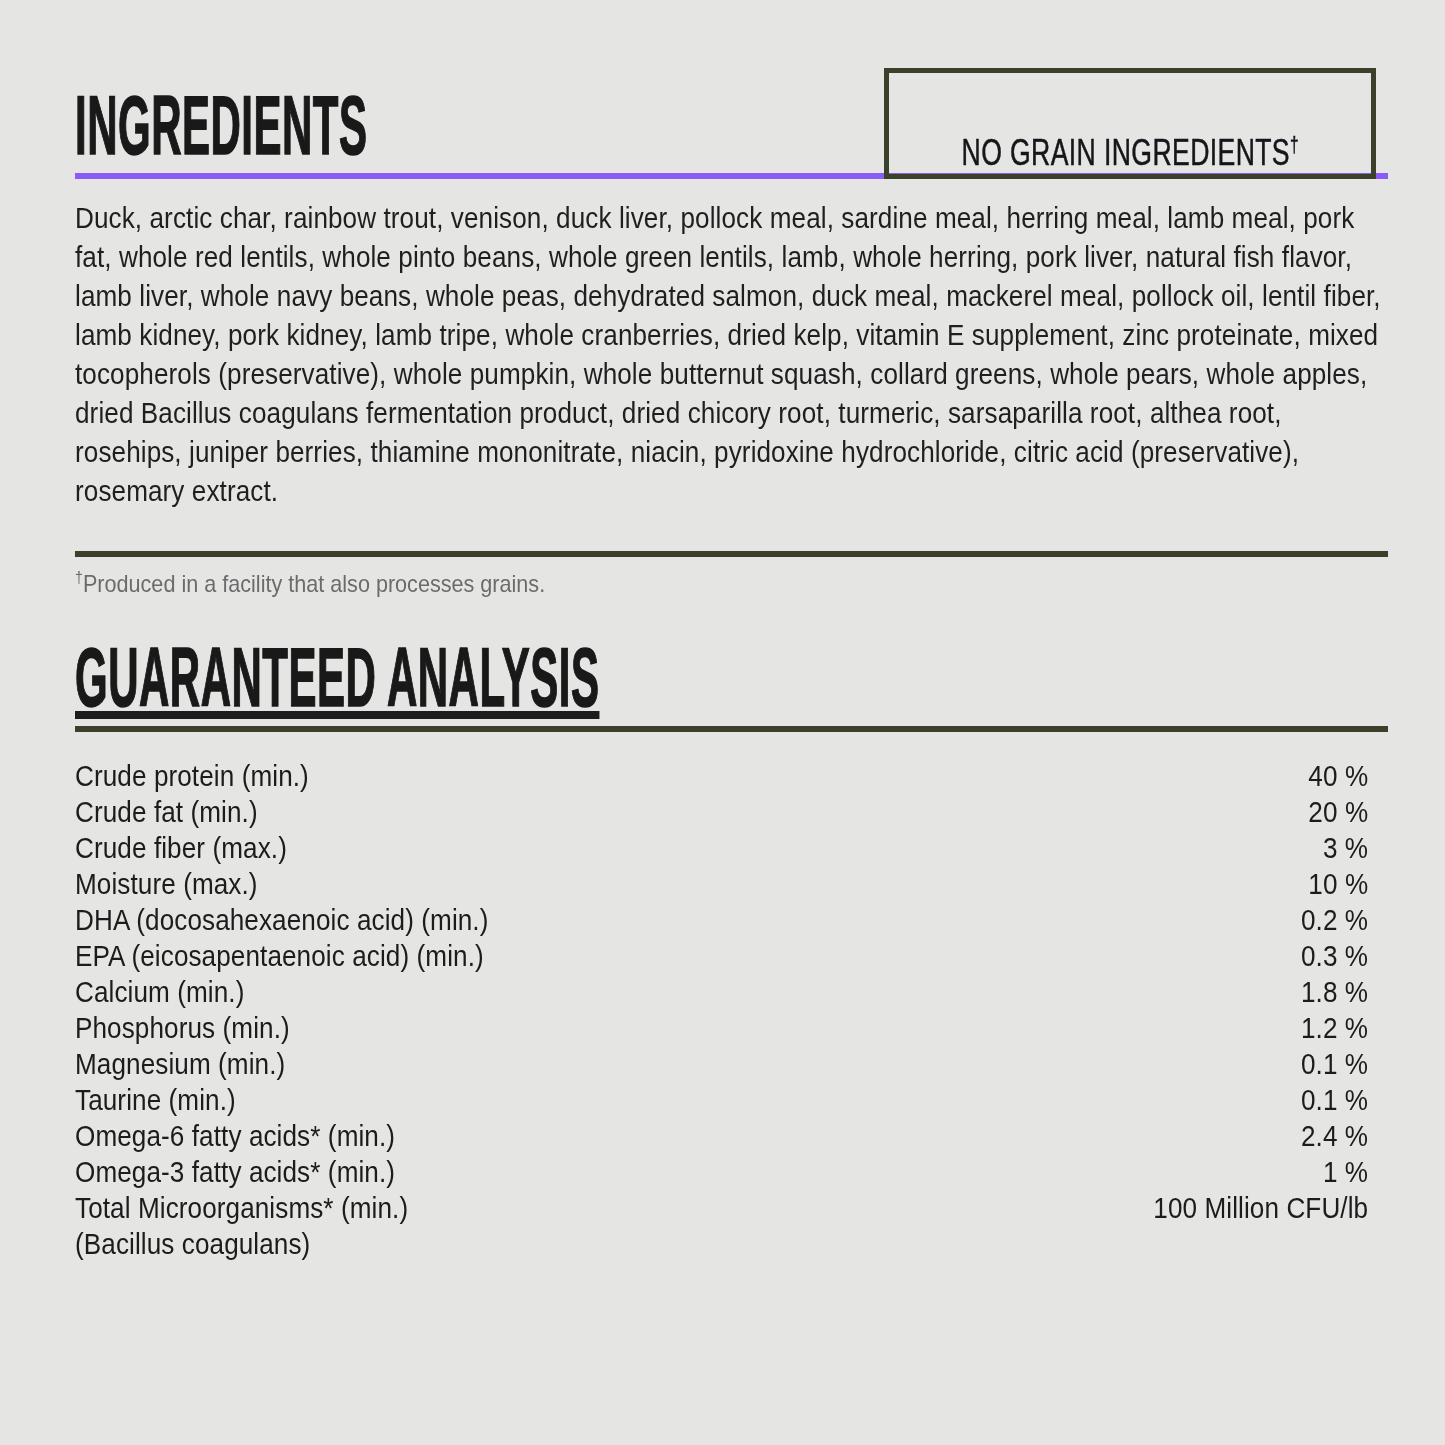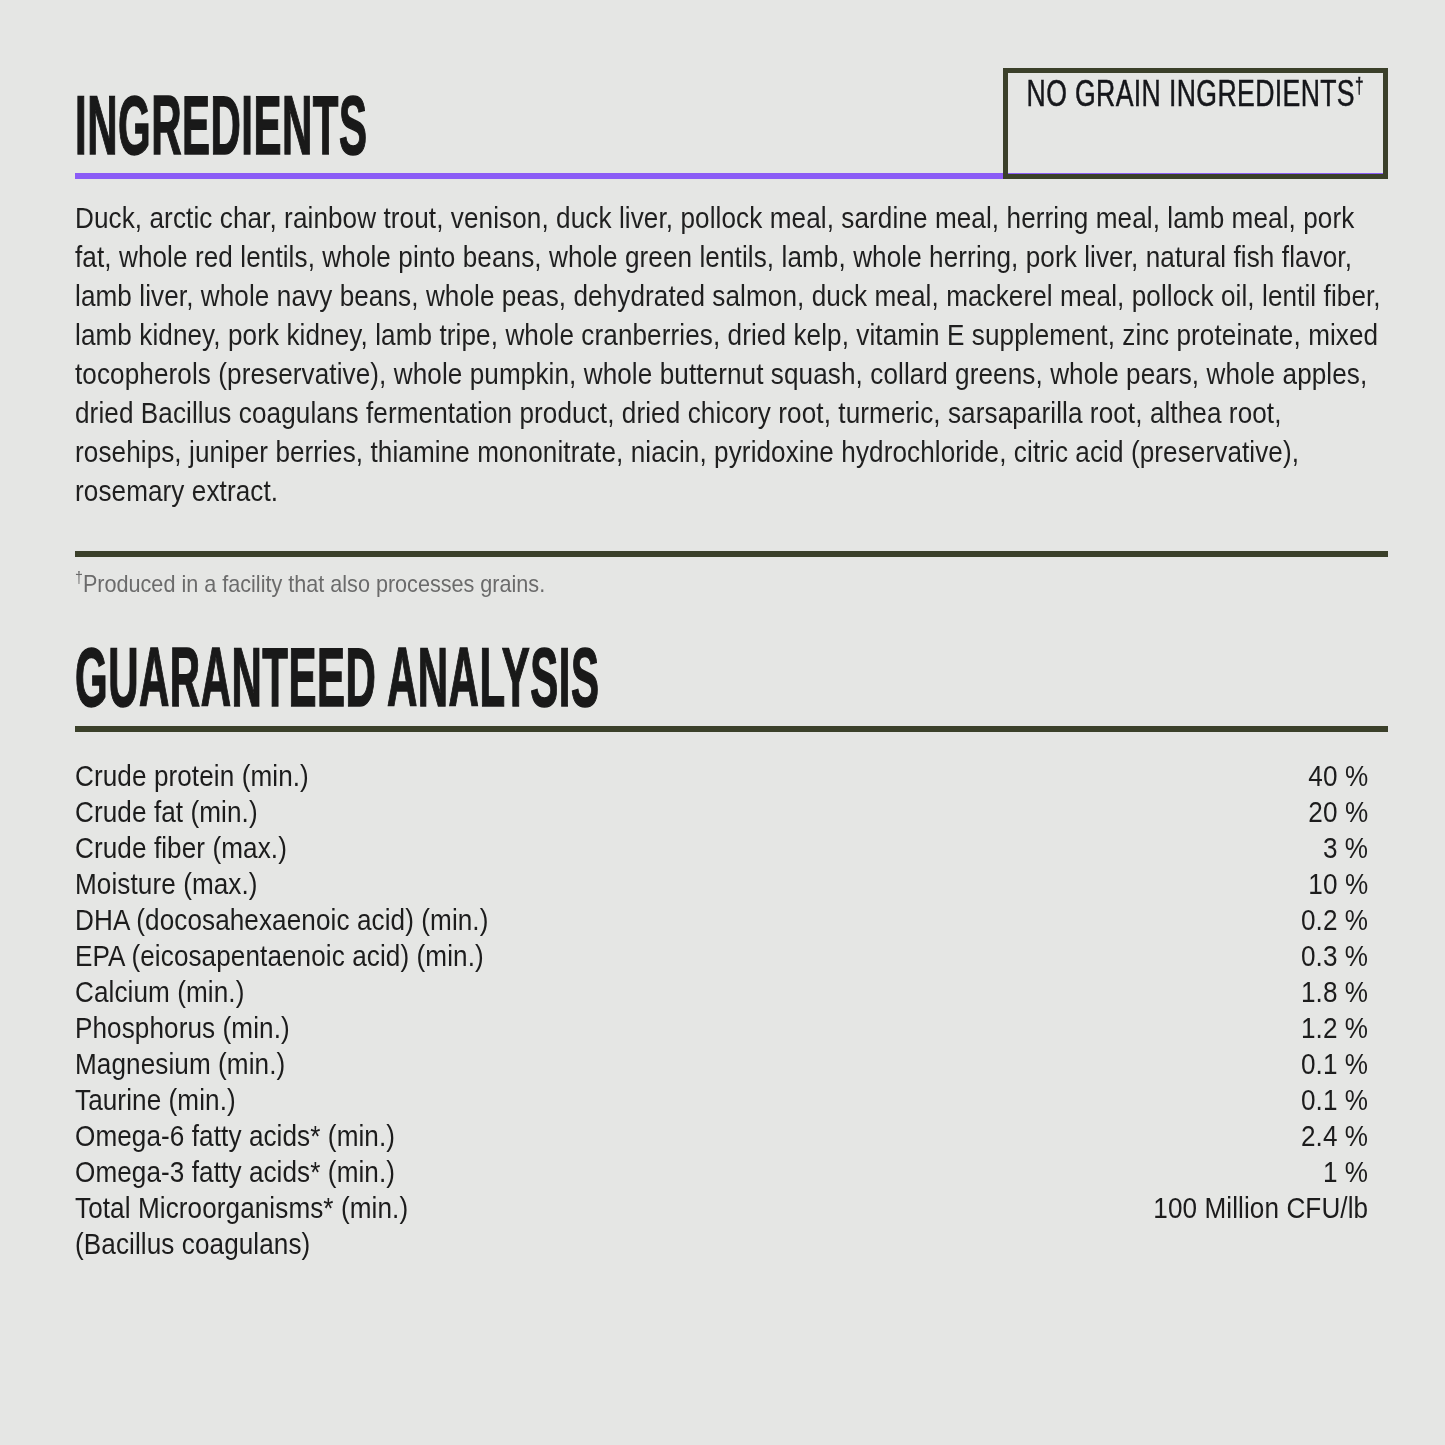--- a/index.html
+++ b/index.html
@@ -32,25 +32,25 @@
     transform: scaleX(0.5);
     transform-origin: left bottom;
     -webkit-text-stroke: 1.5px #191919;
   }
   .ing-header .display-heading {
     position: absolute;
     left: 0; bottom: 6px;
   }
   .nograin-box {
     position: absolute;
-    right: 0; bottom: -6px;
-    width: 385px; height: 111px;
+    right: 12px; bottom: -6px;
+    width: 492px; height: 111px;
     box-sizing: border-box;
     border: 5px solid #3b402a;
-    display: flex; align-items: flex-start; justify-content: center;
+    display: flex; align-items: flex-end; justify-content: center;
   }
   .nograin-label {
     font-size: 37px;
     color: #15161a;
     white-space: nowrap;
     letter-spacing: 0.5px;
     transform: scaleX(0.72);
     transform-origin: center center;
     -webkit-text-stroke: 0.5px #15161a;
   }
@@ -87,20 +87,21 @@
   .footnote sup {
     font-size: 66%;
     vertical-align: super;
     line-height: 0;
   }
   
   .ga-header {
     margin-top: 36px;
     border-bottom: 6px solid #3b402a;
     padding-bottom: 7px;
+    text-decoration: underline;
   }
   .ga-table {
     margin-top: 26px;
   }
   .ga-row {
     display: flex;
     justify-content: space-between;
     align-items: baseline;
     font-size: 29px;
     line-height: 36px;

